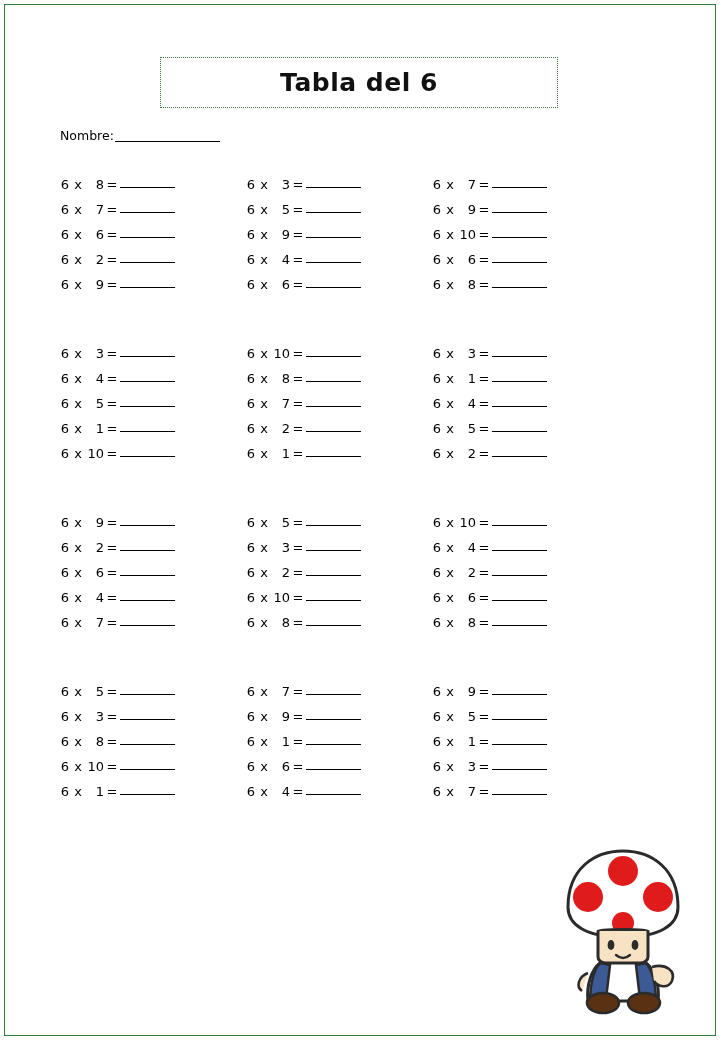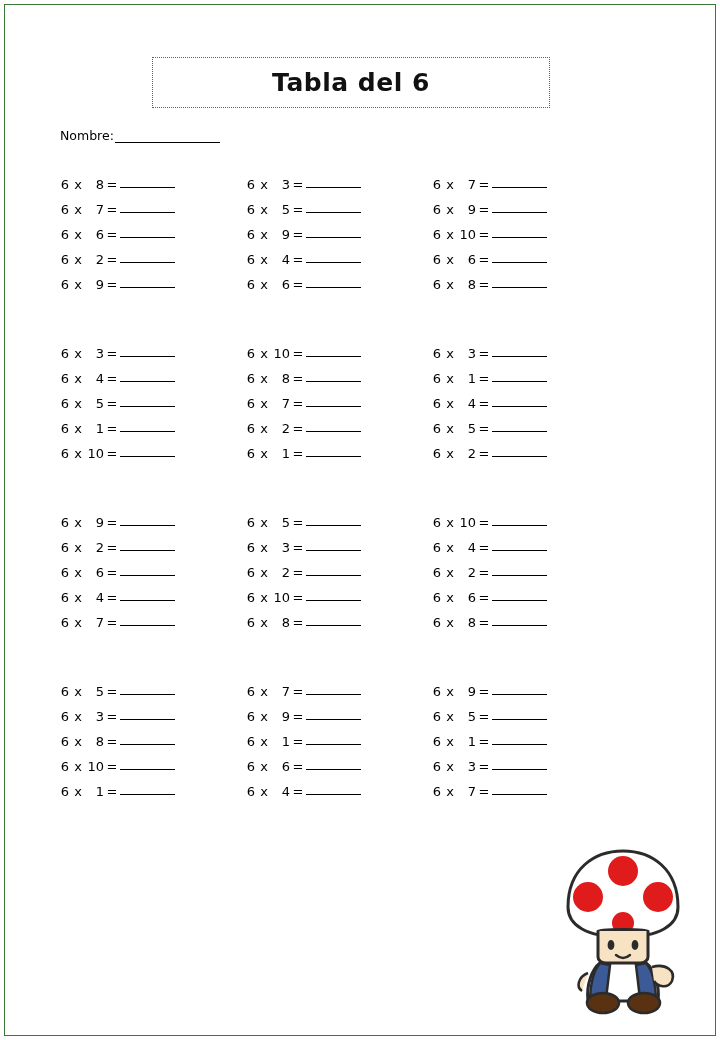--- a/index.html
+++ b/index.html
@@ -20,21 +20,21 @@
     left: 4px;
     top: 4px;
     width: 712px;
     height: 1032px;
     border: 1px solid #3c7a3c;
     box-sizing: border-box;
     pointer-events: none;
   }
   .title-box {
     position: absolute;
-    left: 152px;
+    left: 160px;
     top: 57px;
     width: 398px;
     height: 51px;
     border: 1px dotted #3c7a3c;
     box-sizing: border-box;
     display: flex;
     align-items: center;
     justify-content: center;
   }
   .title-text {
@@ -42,21 +42,20 @@
     font-size: 25px;
     font-weight: bold;
     letter-spacing: 0.5px;
     color: #111111;
   }
   .name-row {
     position: absolute;
     left: 60px;
     top: 128px;
     display: flex;
-    align-items: flex-end;
     font-size: 12.5px;
   }
   .name-label {
     font-size: 12.5px;
     color: #000;
   }
   .name-blank {
     display: inline-block;
     width: 105px;
     border-bottom: 1.3px solid #000;

